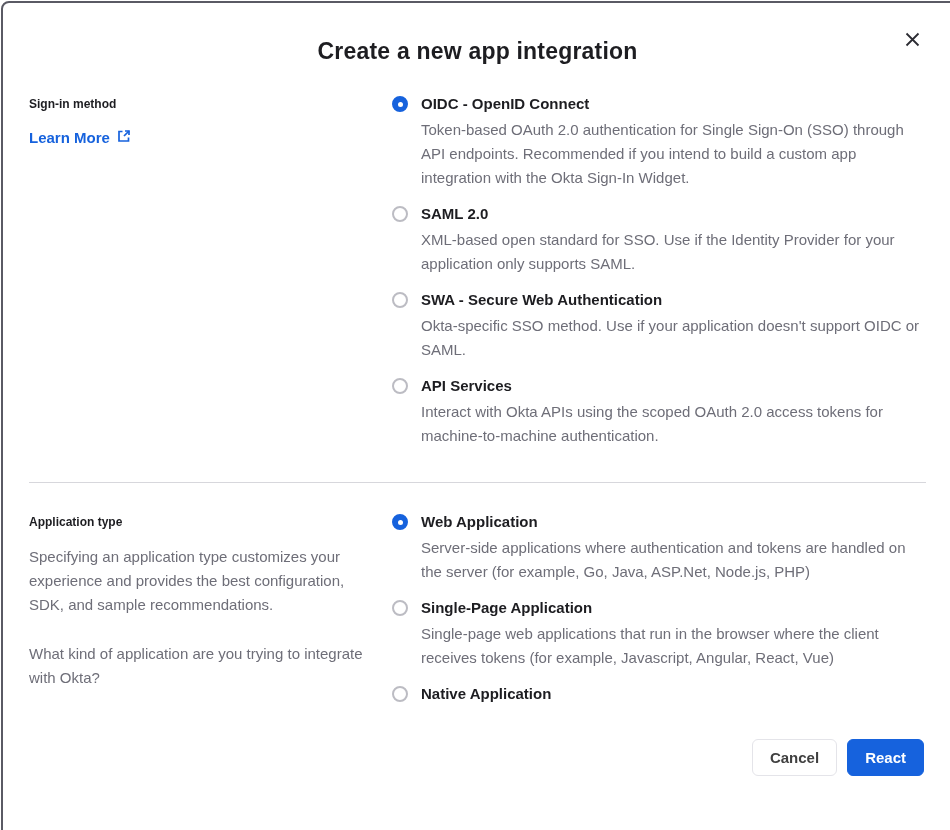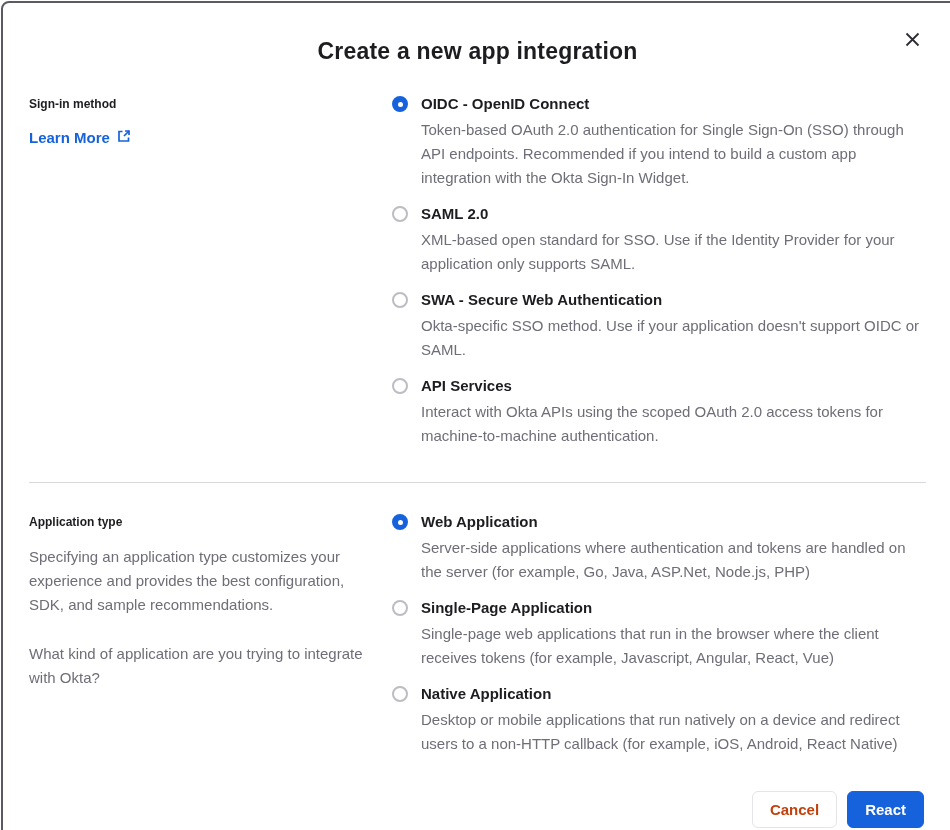--- a/index.html
+++ b/index.html
@@ -133,21 +133,21 @@
     border-radius: 6px;
     font-family: "Liberation Sans", sans-serif;
     font-size: 15px;
     font-weight: 700;
     cursor: pointer;
     line-height: 35px;
   }
   .btn-cancel {
     background: #ffffff;
     border: 1px solid #e4e4e9;
-    color: #c2410c;
+    color: #404040;
   }
   .btn-next {
     background: #1662dd;
     border: 1px solid #1662dd;
     color: #ffffff;
   }
 </style>
 </head>
 <body>
 
@@ -242,21 +242,20 @@
         <div>
           <div class="option-label">Single-Page Application</div>
           <div class="option-desc">Single-page web applications that run in the browser where the client receives tokens (for example, Javascript, Angular, React, Vue)</div>
         </div>
       </div>
 
       <div class="option">
         <span class="radio"></span>
         <div>
           <div class="option-label">Native Application</div>
-          <div class="option-desc">Desktop or mobile applications that run natively on a device and redirect users to a non-HTTP callback (for example, iOS, Android, React Native)</div>
         </div>
       </div>
 
     </div>
   </div>
 
   <div class="modal-footer">
     <button class="btn btn-cancel">Cancel</button>
     <button class="btn btn-next">React</button>
   </div>

